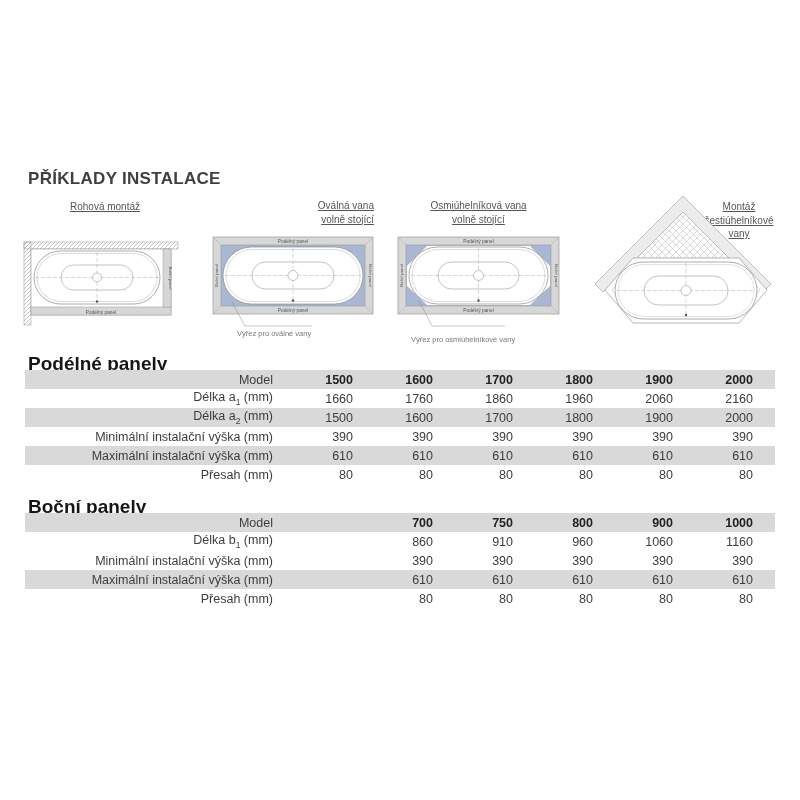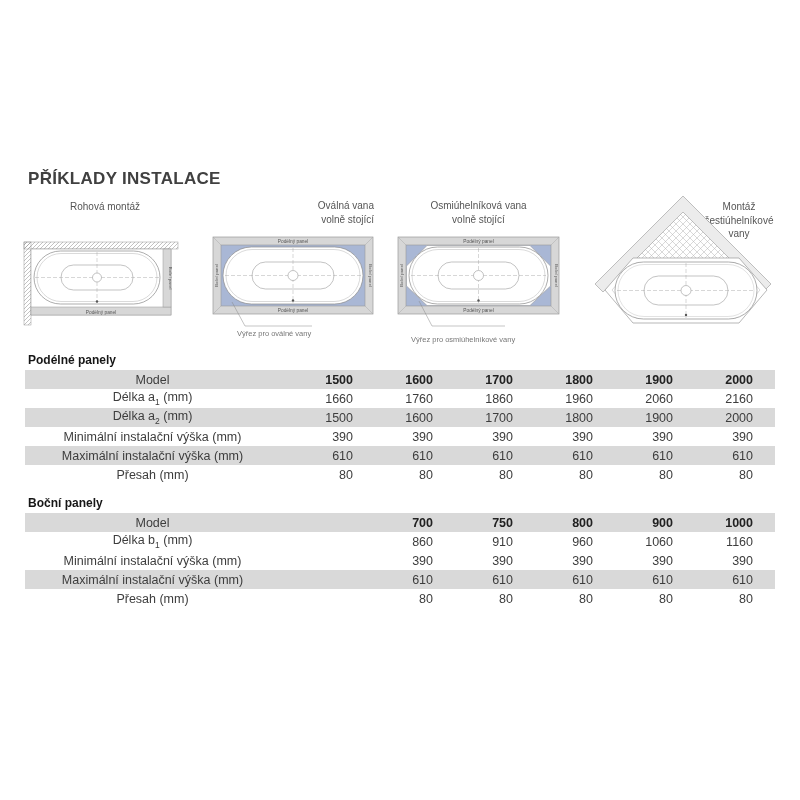--- a/index.html
+++ b/index.html
@@ -5,34 +5,34 @@
   html,body{margin:0;padding:0;background:#fff;}
   body{width:800px;height:800px;position:relative;overflow:hidden;
        font-family:"Liberation Sans",sans-serif;color:#3d3d3d;}
   .abs{position:absolute;}
 
   
   .page-title{left:28px;top:169px;font-size:17px;font-weight:bold;
               color:#404040;letter-spacing:.3px;}
 
   
-  .dcap{font-size:10px;color:#555;text-align:center;line-height:13.5px;}
+  .dcap{font-size:10px;color:#555;text-align:center;line-height:13.5px;text-decoration:underline;}
 
   
   .dnote{font-size:7.5px;color:#777;white-space:nowrap;}
 
   
-  .theading{font-size:12px;font-weight:bold;color:#161616;}
+  .theading{font-size:19px;font-weight:bold;color:#161616;}
 
   
   table.spec{border-collapse:collapse;table-layout:fixed;width:750px;
              font-size:12.5px;color:#3d3d3d;}
   table.spec td{padding:0;height:19px;vertical-align:middle;overflow:hidden;
                 white-space:nowrap;}
-  table.spec td.l{padding-left:7px;text-align:center;}
+  table.spec td.l{padding-left:7px;text-align:right;}
   table.spec td.v{text-align:right;}
   table.spec tr.g td{background:#d9d9d9;}
   table.spec td.b{font-weight:bold;font-size:12.5px;color:#222;}
   sub{font-size:8.5px;}
 
   svg text{font-family:"Liberation Sans",sans-serif;fill:#555;}
 </style>
 </head>
 <body>
 

